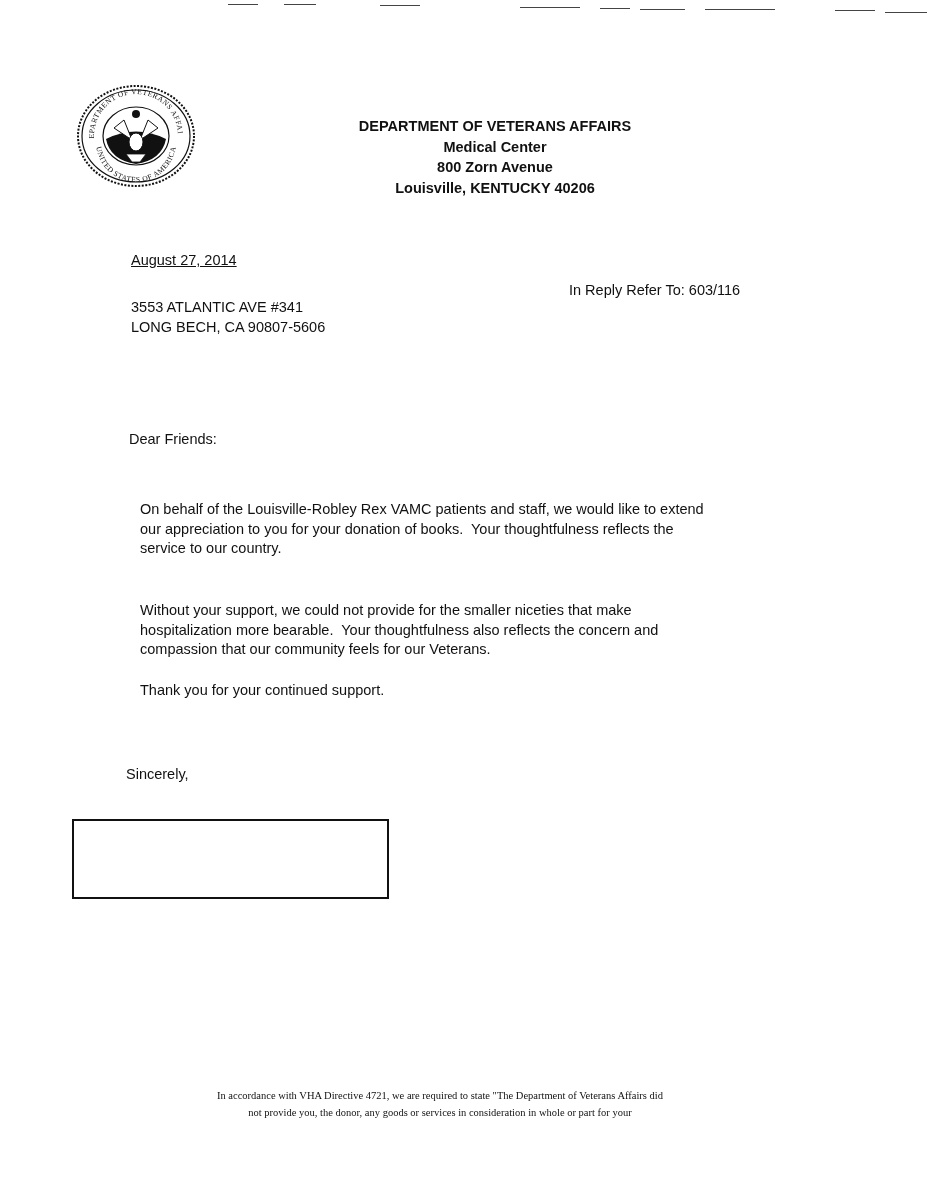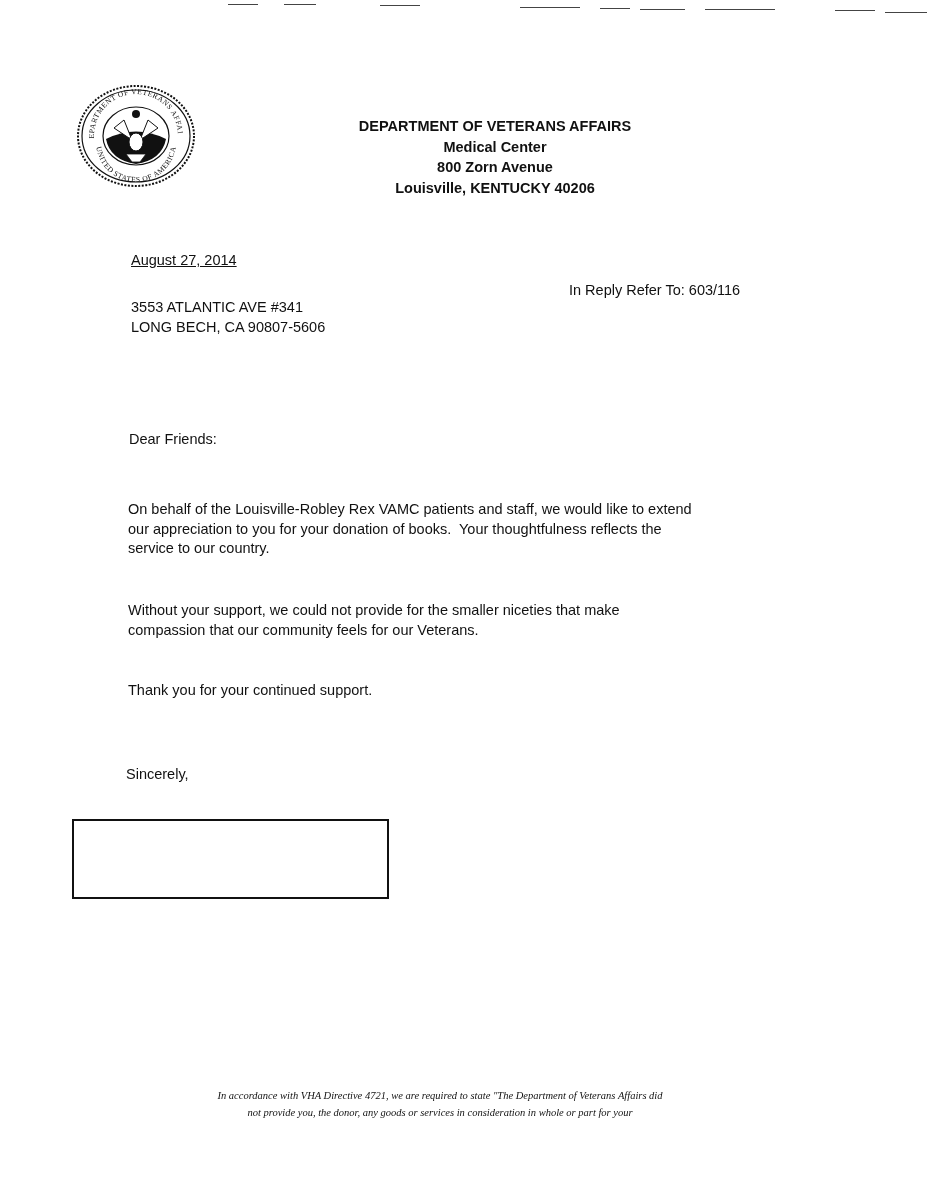--- a/index.html
+++ b/index.html
@@ -8,29 +8,29 @@
   .abs { position: absolute; }
   .scanline { position: absolute; height: 1px; background: #444; }
   .seal { left: 74px; top: 84px; width: 124px; height: 104px; }
   .header { left: 300px; top: 116px; width: 390px; text-align: center;
             font-weight: bold; font-size: 14.5px; line-height: 20.5px; }
   .body-text { font-size: 14.5px; line-height: 19.5px; }
   .date { left: 131px; top: 251px; text-decoration: underline; }
   .reply { left: 569px; top: 281px; }
   .addr { left: 131px; top: 297px; line-height: 20px; }
   .salutation { left: 129px; top: 430px; }
-  .para { left: 128px; width: 640px; }
+  .para { left: 140px; width: 640px; }
   .p1 { top: 500px; }
   .p2 { top: 601px; }
   .p3 { top: 681px; }
   .closing { left: 126px; top: 765px; }
   .sigbox { left: 72px; top: 819px; width: 313px; height: 76px;
             border: 2px solid #111; }
   .footer { left: 180px; top: 1087px; width: 520px; text-align: center;
-            font-family: "Liberation Serif", serif; font-style: italic;
+            font-family: "Liberation Serif", serif; 
             font-size: 10.5px; line-height: 17px; }
 </style>
 </head>
 <body>
 
 <div class="scanline" style="left:228px;top:4px;width:30px;"></div>
 <div class="scanline" style="left:284px;top:4px;width:32px;"></div>
 <div class="scanline" style="left:380px;top:5px;width:40px;"></div>
 <div class="scanline" style="left:520px;top:7px;width:60px;"></div>
 <div class="scanline" style="left:600px;top:8px;width:30px;"></div>
@@ -84,20 +84,21 @@
 <div class="abs body-text salutation">Dear Friends:</div>
 
 <div class="abs body-text para p1">
   <div style="white-space:pre;">On behalf of the Louisville-Robley Rex VAMC patients and staff, we would like to extend</div>
   <div style="white-space:pre;">our appreciation to you for your donation of books.  Your thoughtfulness reflects the</div>
   <div style="white-space:pre;">service to our country.</div>
 </div>
 
 <div class="abs body-text para p2">
   <div style="white-space:pre;">Without your support, we could not provide for the smaller niceties that make</div>
+  <div style="white-space:pre;">hospitalization more bearable.  Your thoughtfulness also reflects the concern and</div>
   <div style="white-space:pre;">compassion that our community feels for our Veterans.</div>
 </div>
 
 <div class="abs body-text para p3">
   <div>Thank you for your continued support.</div>
 </div>
 
 <div class="abs body-text closing">Sincerely,</div>
 
 <div class="abs sigbox"></div>

